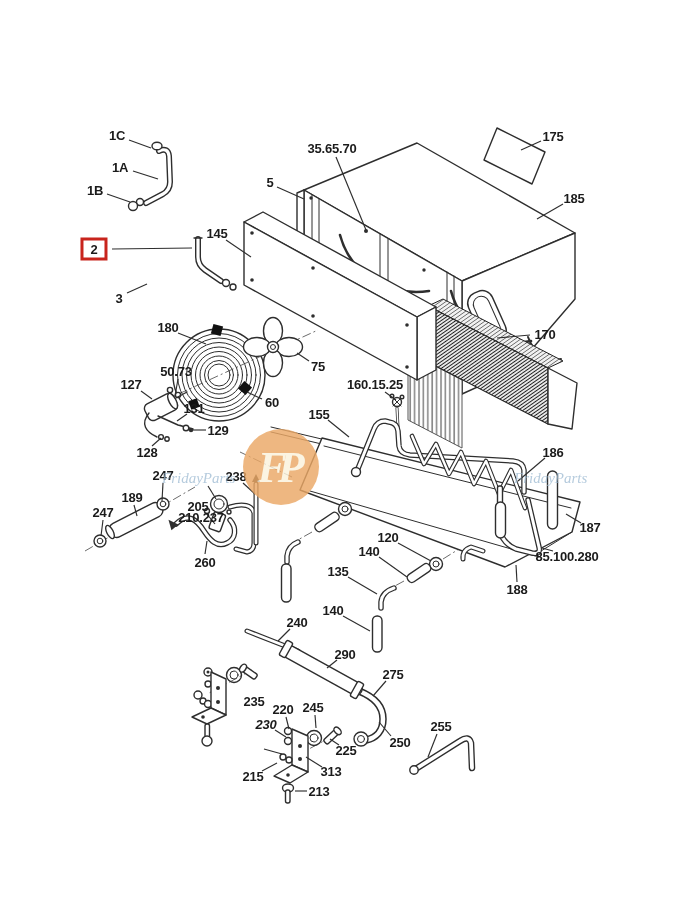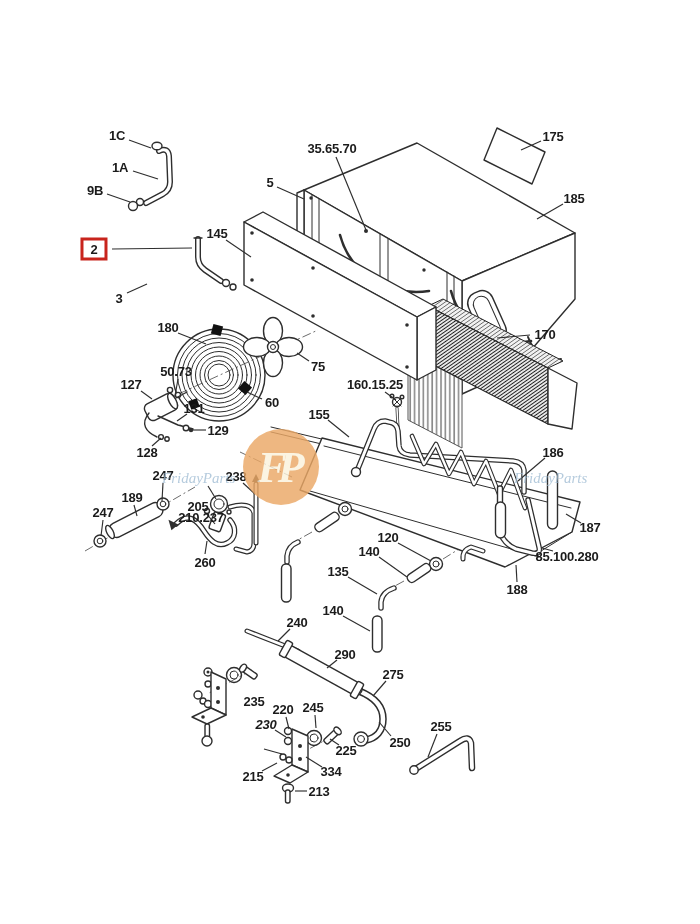--- a/index.html
+++ b/index.html
@@ -380,21 +380,21 @@
         <line x1="437" y1="734" x2="428" y2="757"></line>
         <line x1="262" y1="771" x2="277" y2="763"></line>
         <line x1="322" y1="767" x2="306" y2="757"></line>
         <line x1="307" y1="791" x2="295" y2="791"></line>
       </g>
 </svg>
 
 <div id="label-layer">
       <span class="part-label" style="left: 117px; top: 135px;">1C</span>
       <span class="part-label" style="left: 120px; top: 167px;">1A</span>
-      <span class="part-label" style="left: 95px; top: 190px;">9B</span>
+      <span class="part-label" style="left: 95px; top: 190px;">1B</span>
       <span class="part-label highlighted" style="left: 94px; top: 249px;">2</span>
       <span class="part-label" style="left: 119px; top: 298px;">3</span>
       <span class="part-label" style="left: 217px; top: 233px;">145</span>
       <span class="part-label" style="left: 270px; top: 182px;">5</span>
       <span class="part-label" style="left: 332px; top: 148px;">35.65.70</span>
       <span class="part-label" style="left: 553px; top: 136px;">175</span>
       <span class="part-label" style="left: 574px; top: 198px;">185</span>
       <span class="part-label" style="left: 545px; top: 334px;">170</span>
       <span class="part-label" style="left: 168px; top: 327px;">180</span>
       <span class="part-label" style="left: 176px; top: 371px;">50.73</span>
@@ -425,21 +425,21 @@
       <span class="part-label" style="left: 345px; top: 654px;">290</span>
       <span class="part-label" style="left: 393px; top: 674px;">275</span>
       <span class="part-label" style="left: 283px; top: 709px;">220</span>
       <span class="part-label" style="left: 313px; top: 707px;">245</span>
       <span class="part-label" style="left: 266px; top: 724px; font-style: italic;">230</span>
       <span class="part-label" style="left: 254px; top: 701px;">235</span>
       <span class="part-label" style="left: 346px; top: 750px;">225</span>
       <span class="part-label" style="left: 400px; top: 742px;">250</span>
       <span class="part-label" style="left: 441px; top: 726px;">255</span>
       <span class="part-label" style="left: 253px; top: 776px;">215</span>
-      <span class="part-label" style="left: 331px; top: 771px;">334</span>
+      <span class="part-label" style="left: 331px; top: 771px;">313</span>
       <span class="part-label" style="left: 319px; top: 791px;">213</span>
     </div>
 
 <div id="watermark-layer">
   <div class="wm-side left">FridayParts</div>
   <div class="wm-side right">FridayParts</div>
   <div class="fp-badge">
     <span>FP</span>
   </div>
 </div>

